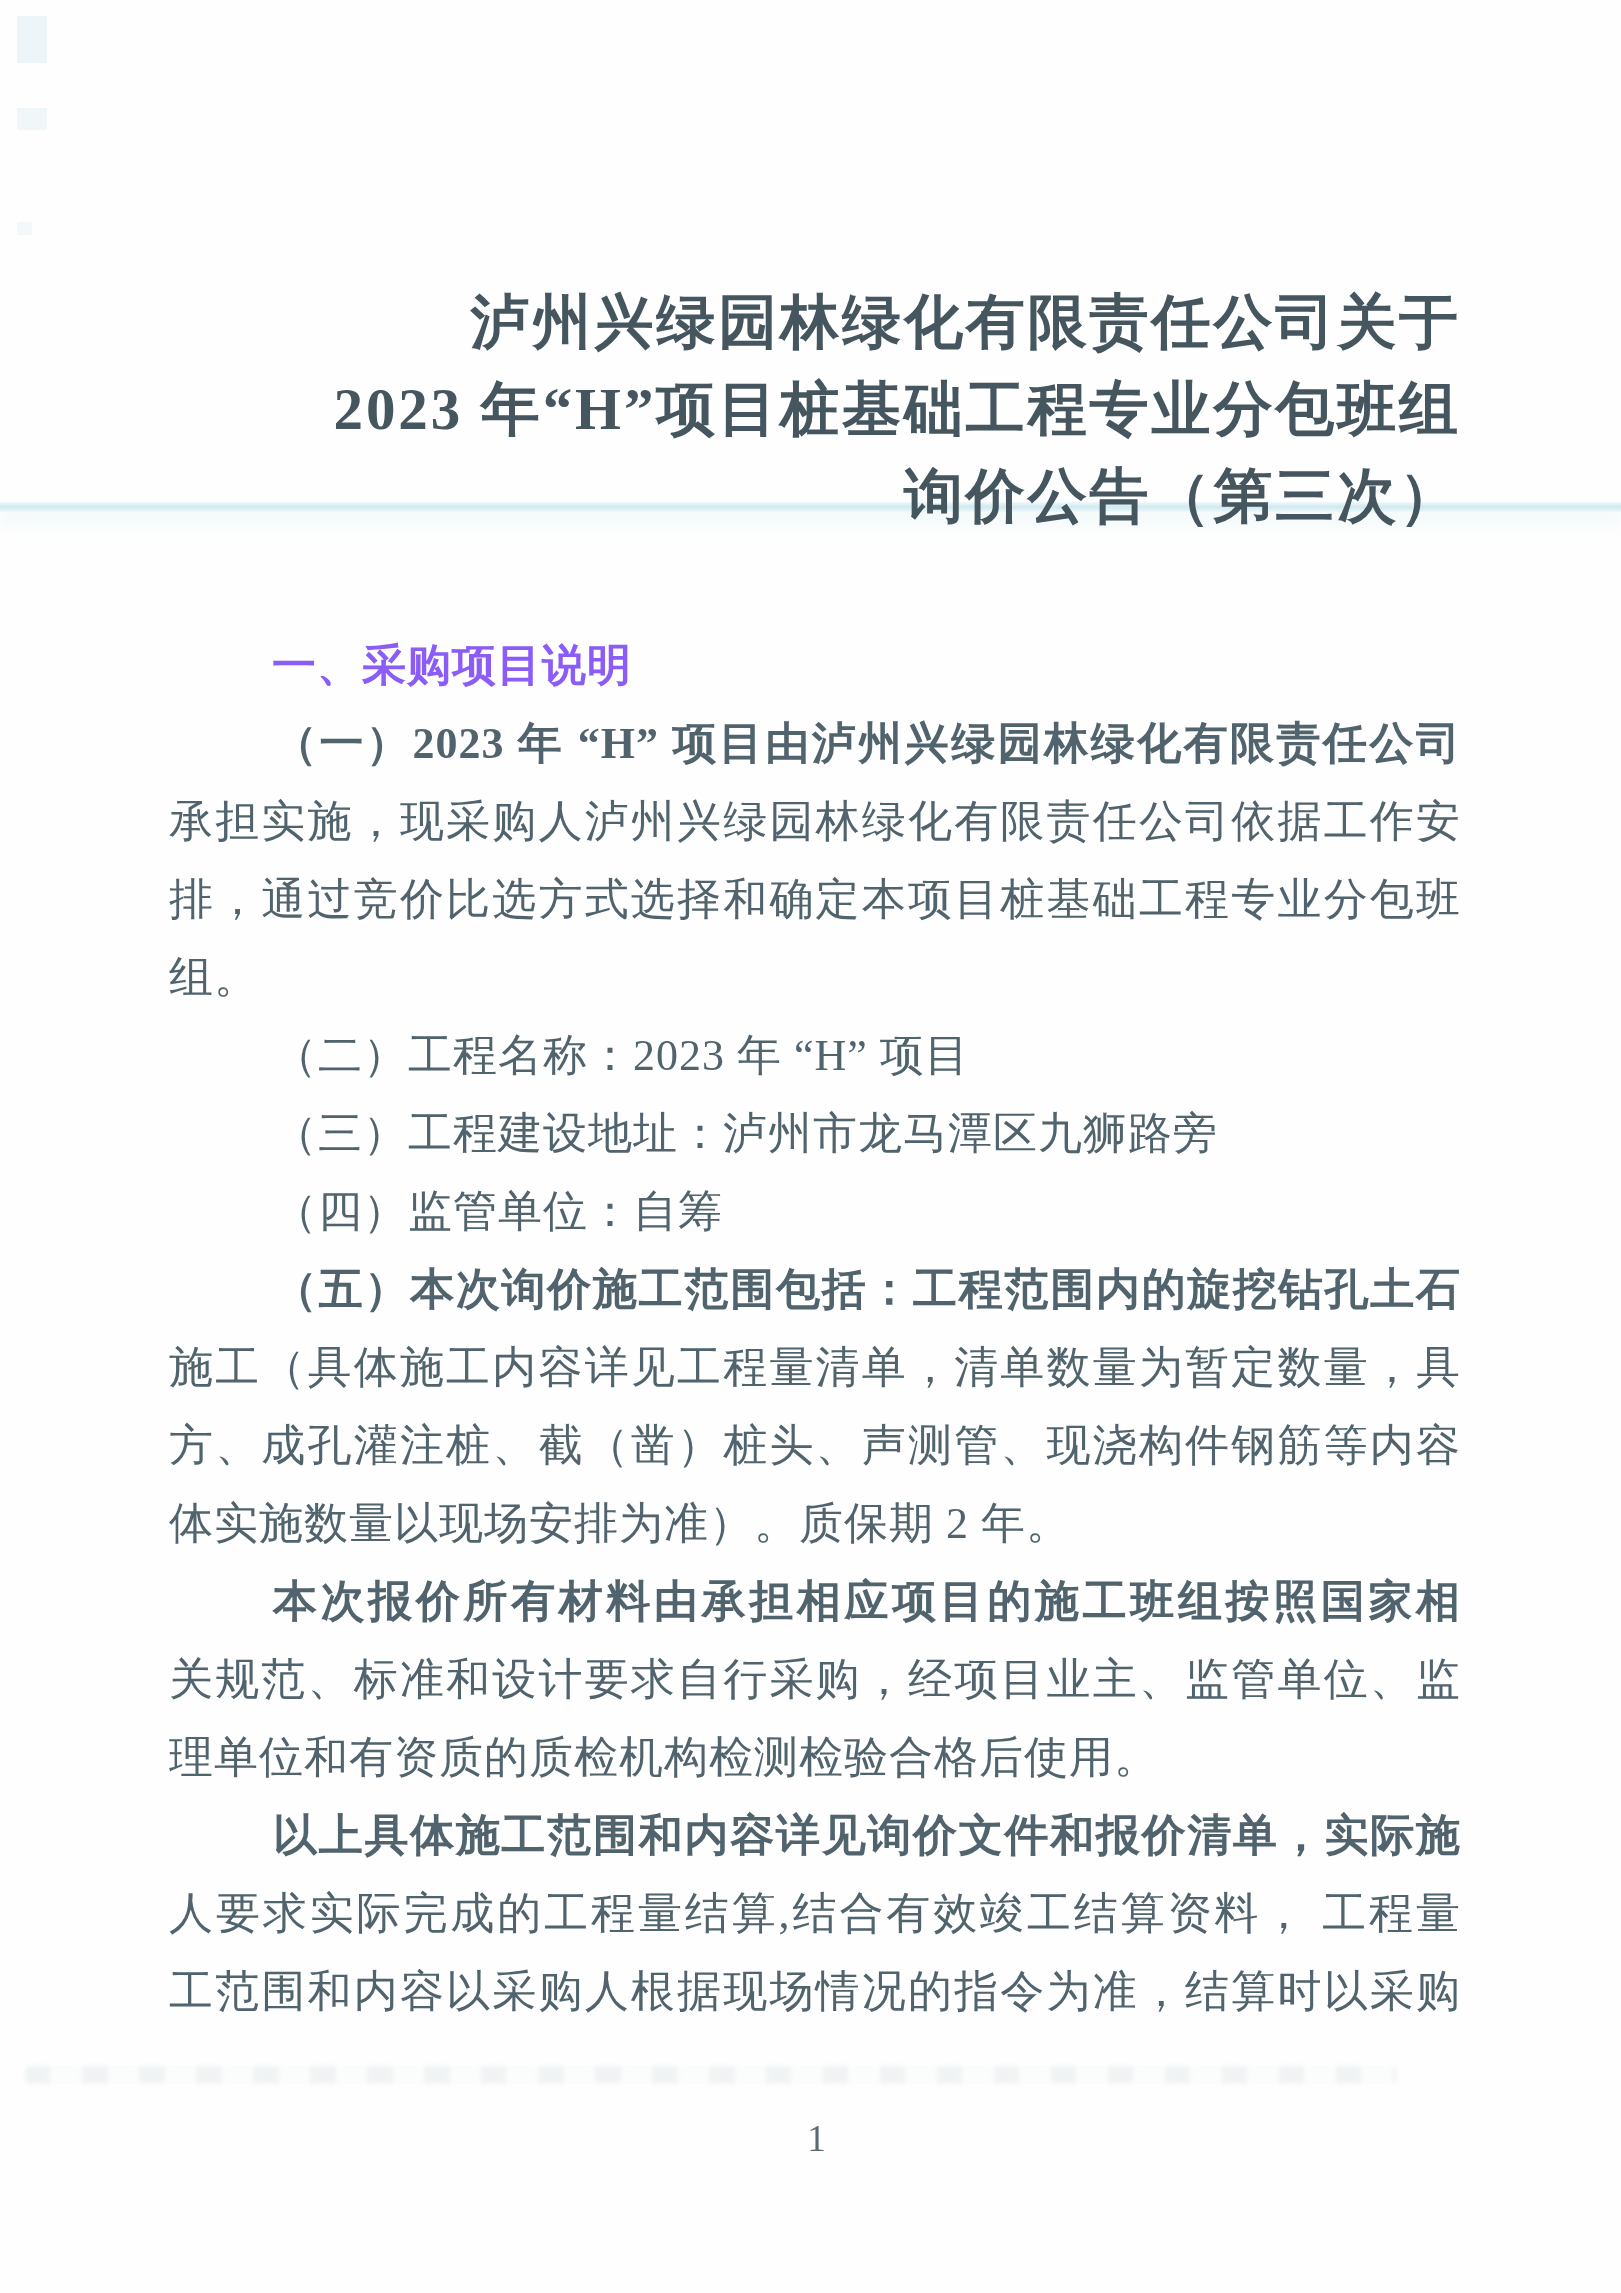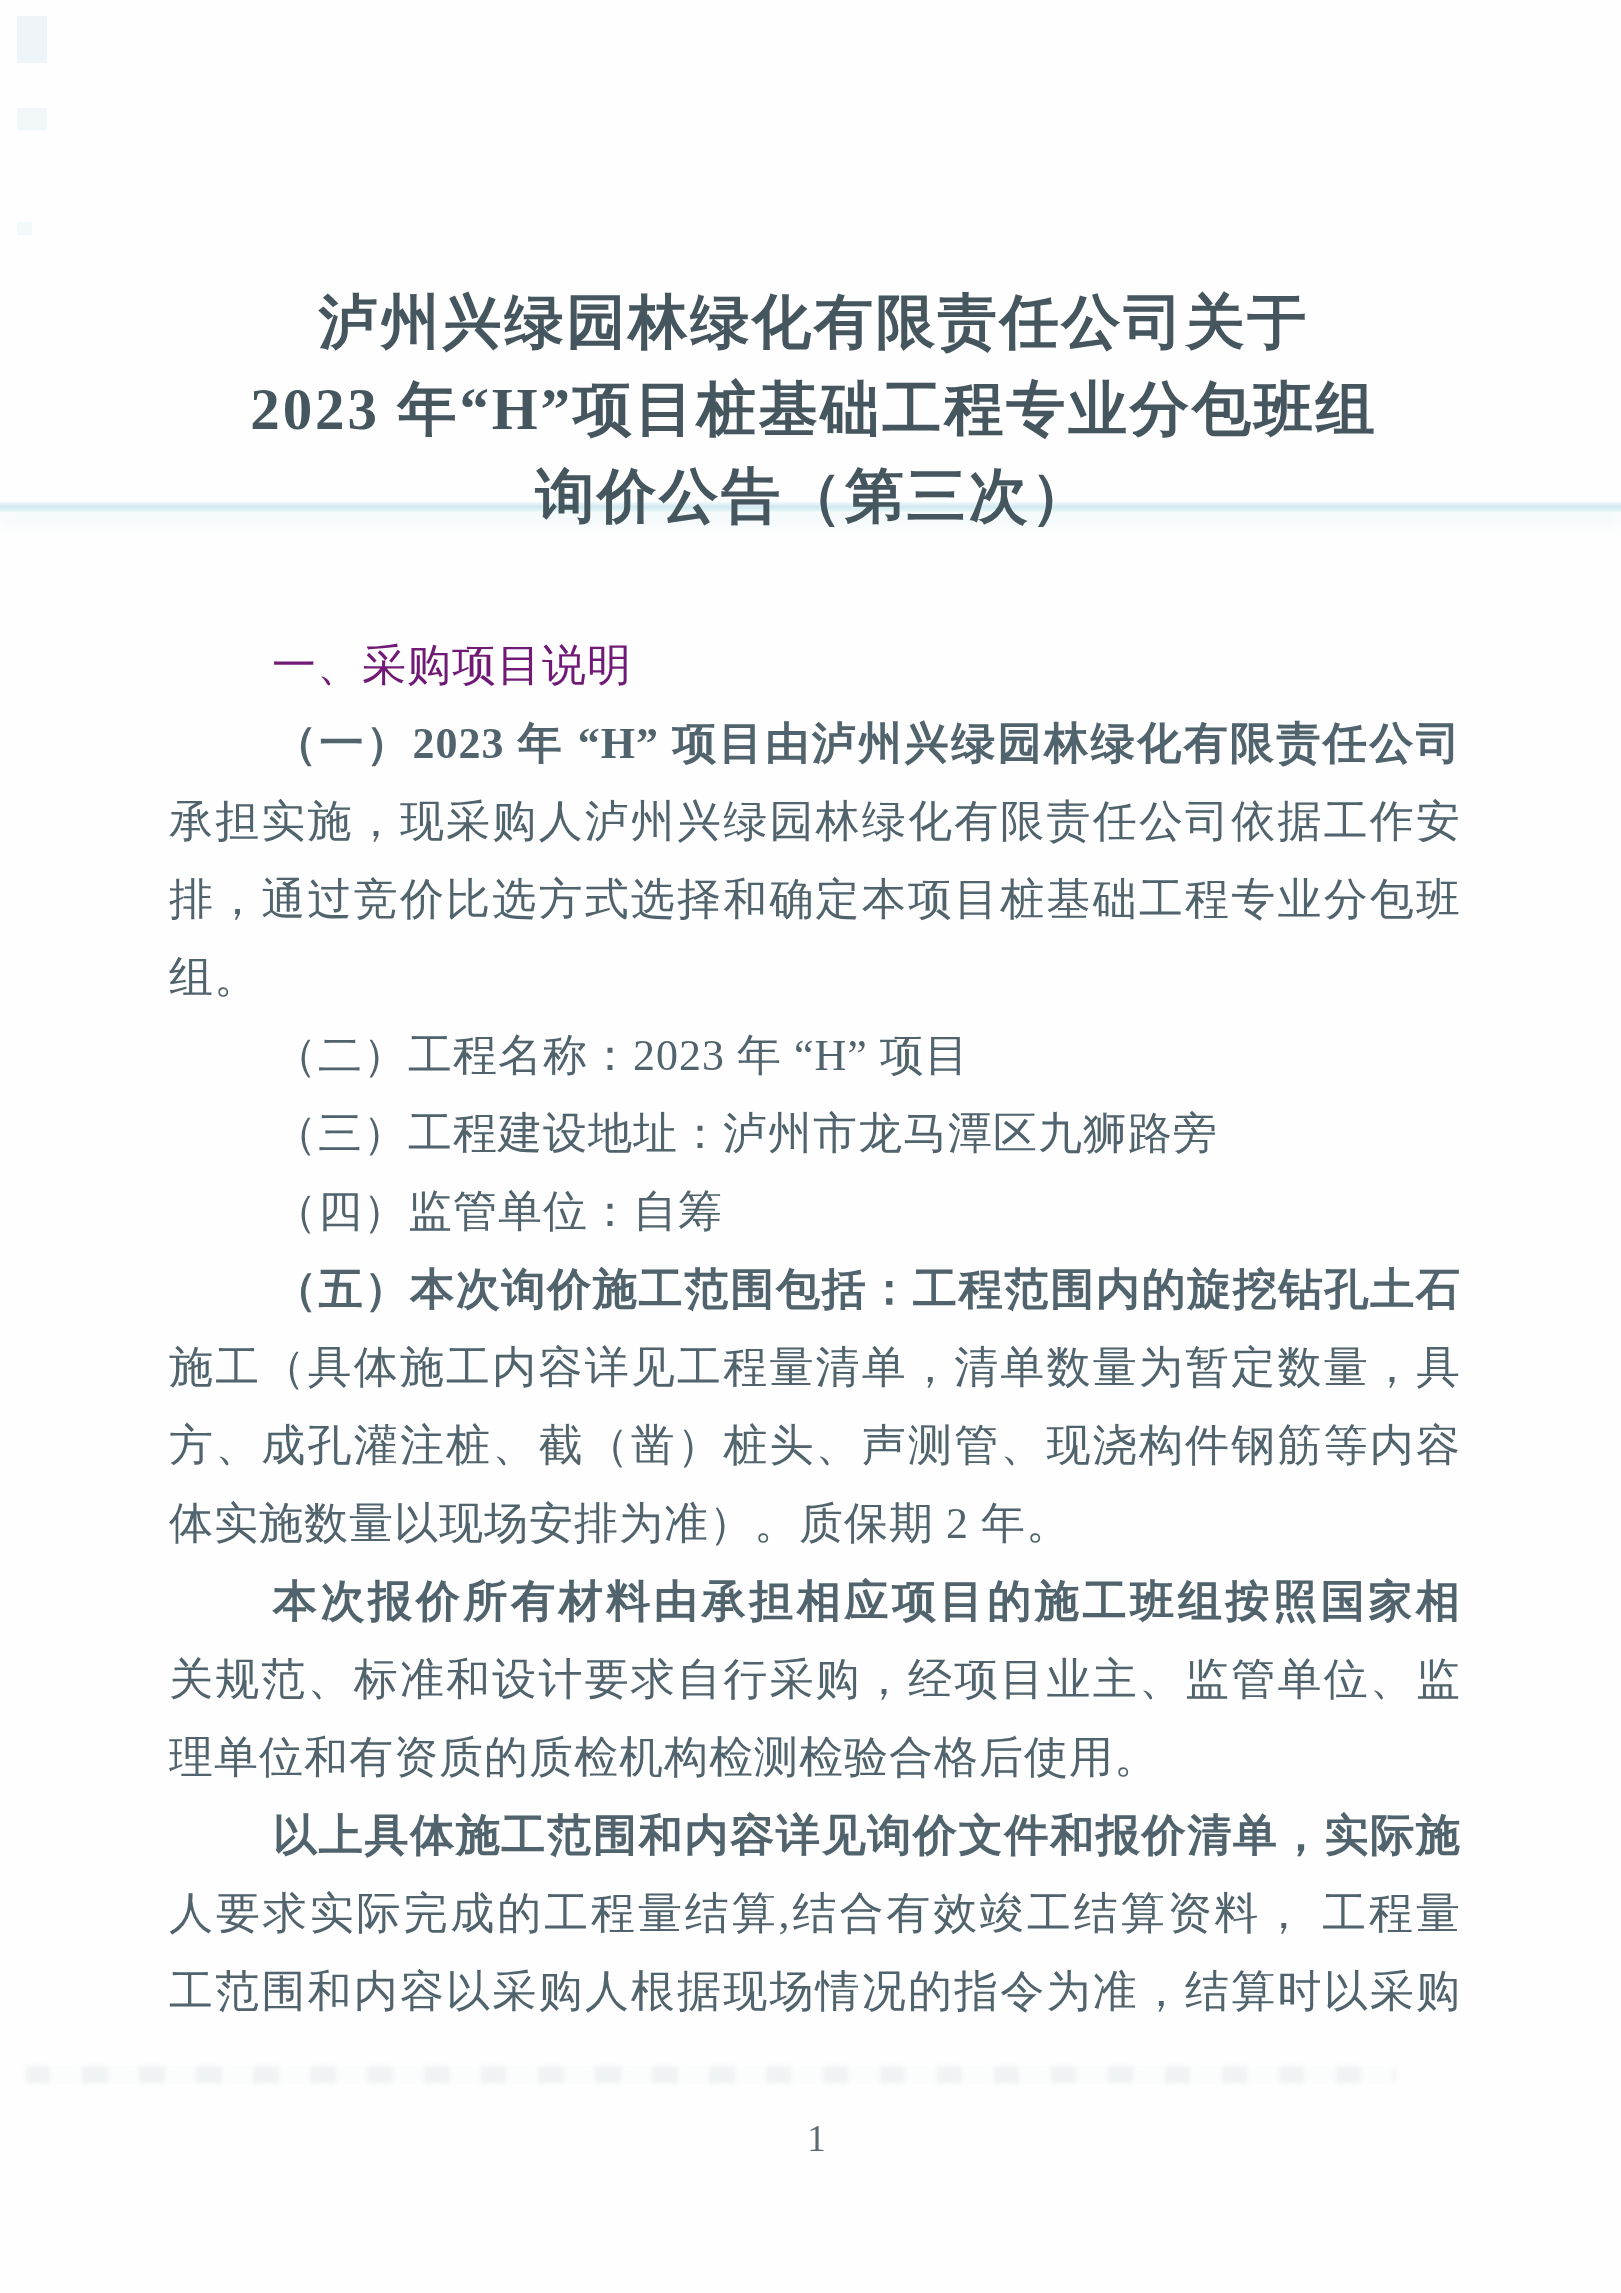--- a/index.html
+++ b/index.html
@@ -34,21 +34,21 @@
     border-radius: 5.9px;
   }
   .smudge-a { left: 16.7px; top: 15.7px;  width: 30px; height: 47px; background: #eef5f8; }
   .smudge-b { left: 16.7px; top: 108px; width: 30px; height: 21.6px; background: #f1f7f9; }
   .smudge-c { left: 16.7px; top: 222px; width: 15.7px; height: 12.7px; background: #f3f8fa; }
 
   
   .title-block {
     position: absolute;
     left: 167px; top: 279px; width: 1294px;
-    text-align: center;
+    text-align: right;
   }
   .title-line {
     font-size: 59px;
     line-height: 87px;
     font-weight: bold;
     color: #45565f;
     letter-spacing: 2.9px;
     white-space: nowrap;
   }
 
@@ -57,22 +57,22 @@
     position: absolute;
     left: 169px; top: 627px; width: 1292px;
     font-size: 44px;
     line-height: 78px;
     color: #51646d;
     letter-spacing: 1px;
   }
   .text-line { min-height: 78px; white-space: nowrap; }
 
   .s-heading {
-    font-weight: normal;
-    color: #701a75;
+    font-weight: bold;
+    color: #8b5cf6;
     padding-left: 103px;
     white-space: nowrap;
   }
   .s-indent-justify {
     padding-left: 104px;
     text-align: justify;
     text-align-last: justify;
     white-space: normal;
     font-weight: bold;
   }

